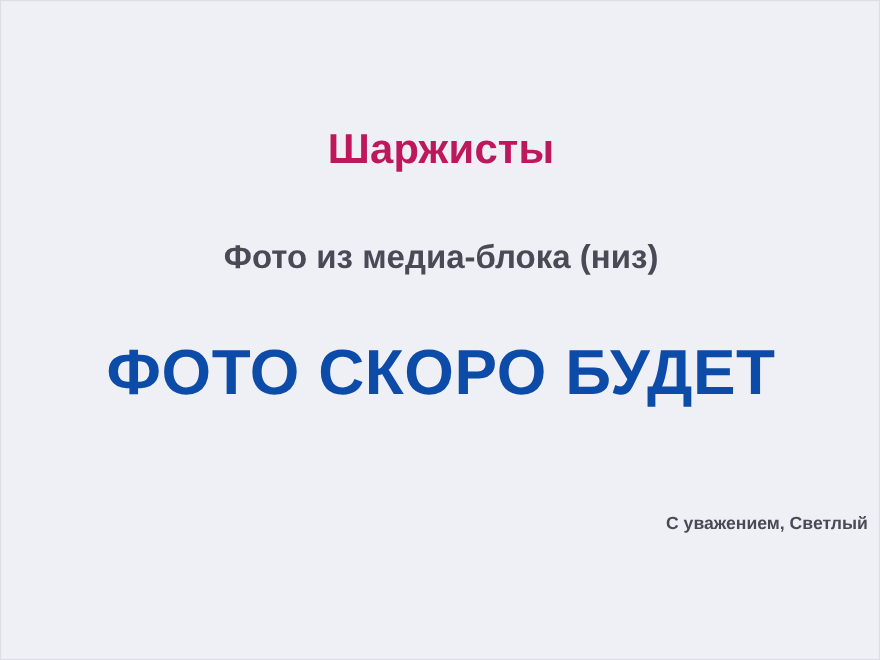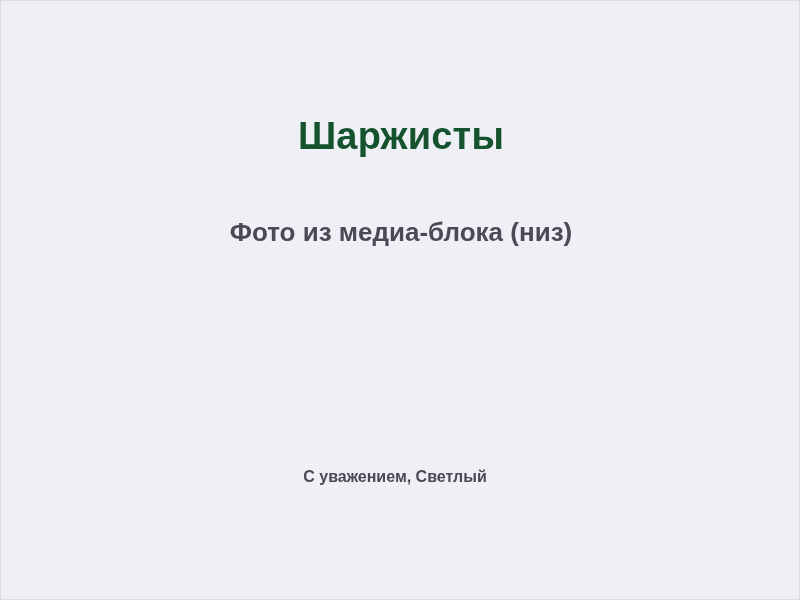--- a/index.html
+++ b/index.html
@@ -28,32 +28,32 @@
   }
 
   .title {
     position: absolute;
     top: 113px;
     left: 0;
     width: 800px;
     text-align: center;
     font-size: 38px;
     font-weight: bold;
-    color: #14532d;
+    color: #be185d;
     letter-spacing: 0.2px;
     line-height: 1.2;
   }
 
   .subtitle {
     position: absolute;
     top: 216px;
     left: 0;
     width: 800px;
     text-align: center;
-    font-size: 26px;
+    font-size: 30px;
     font-weight: bold;
     color: #4a4a56;
     line-height: 1.2;
   }
 
   .headline {
     position: absolute;
     top: 305px;
     left: 0;
     width: 800px;
@@ -64,38 +64,39 @@
     letter-spacing: 0.5px;
     line-height: 1.15;
     white-space: nowrap;
   }
 
   .signature {
     position: absolute;
     top: 462px;
     left: 0;
     width: 788px;
-    text-align: center;
+    text-align: right;
     color: #4a4a56;
     font-size: 16px;
     font-weight: bold;
     line-height: 28px;
   }
 
   .signature-line {
     display: block;
   }
 </style>
 </head>
 <body>
 
 <div class="placeholder-card">
 
   <div class="title">Шаржисты</div>
 
   <div class="subtitle">Фото из медиа-блока (низ)</div>
 
+  <div class="headline">ФОТО СКОРО БУДЕТ</div>
 
   <div class="signature">
     <span class="signature-line">С уважением, Светлый</span>
   </div>
 
 </div>
 
 </body></html>

